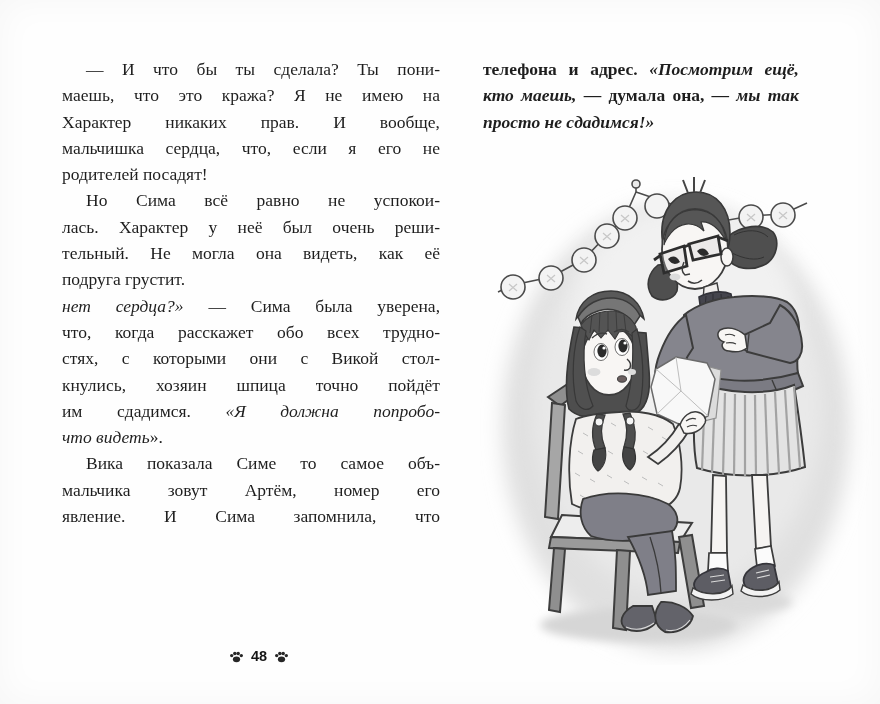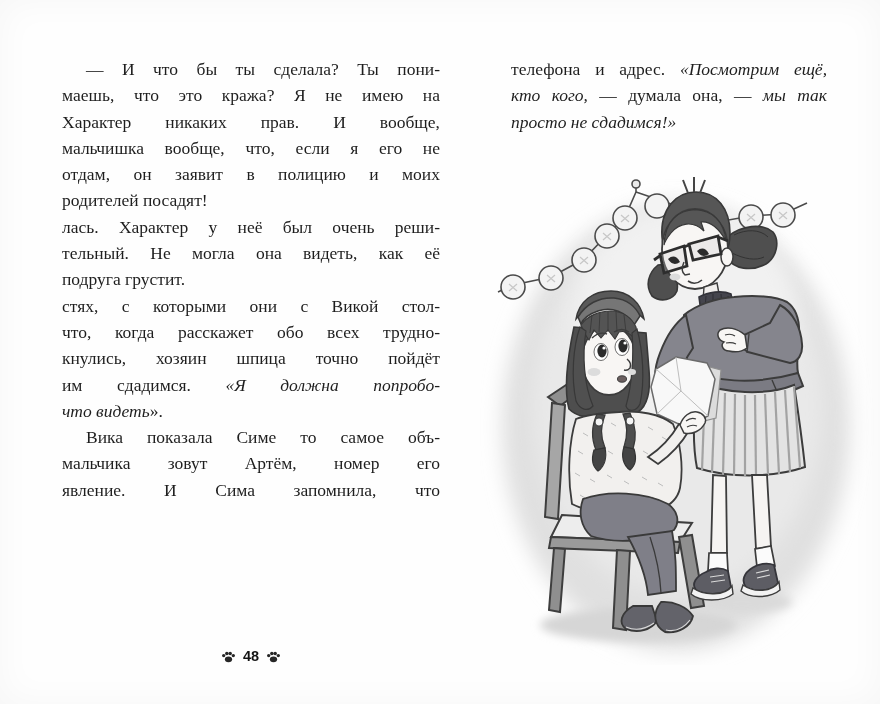--- a/index.html
+++ b/index.html
@@ -4,62 +4,63 @@
 <style>
   html,body { margin:0; padding:0; background:#ffffff; }
   .page {
     position:relative; width:880px; height:704px; background:#fefefe;
     font-family:"Liberation Serif","DejaVu Serif",serif;
     color:#1e1e1e; overflow:hidden;
     box-shadow: inset 0 0 36px rgba(0,0,0,0.035);
   }
   .col { position:absolute; top:56px; font-size:17.5px; line-height:26.3px; }
   .col-left  { left:62px;  width:378px; }
-  .col-right { left:511px; width:316px; }
+  .col-right { left:483px; width:316px;font-weight:bold; }
   .line { text-align:justify; text-align-last:justify; height:26.3px; white-space:normal; }
   .line.end { text-align-last:left; }
   .line.indent { text-indent:24px; }
   .it { font-style:italic; }
   .footer {
-    position:absolute; left:62px; width:378px; top:646px; height:20px;
+    position:absolute; left:70px; width:378px; top:646px; height:20px;
     display:flex; align-items:center; justify-content:center; gap:7px;
     font-family:"Liberation Sans","DejaVu Sans",sans-serif;
     font-weight:bold; font-size:14.5px; color:#141414;
   }
   .paw { width:15px; height:13px; }
   .illus { position:absolute; left:480px; top:165px; width:400px; height:500px; }
 </style>
 </head>
 <body>
 
 <div class="page">
 
   <div class="col col-left" id="col-left">
       <div class="line indent"><span>— И что бы ты сделала? Ты пони-</span></div>
       <div class="line"><span>маешь, что это кража? Я не имею на</span></div>
       <div class="line"><span>Характер никаких прав. И вообще,</span></div>
-      <div class="line"><span>мальчишка вообще, что, если я его не</span></div>
-      <div class="line"><span>отдам, он заявит в полицию и моих</span></div>
+      <div class="line"><span>мальчишка сердца, что, если я его не</span></div>
       <div class="line end"><span>родителей посадят!</span></div>
+      <div class="line indent"><span>Но Сима всё равно не успокои-</span></div>
       <div class="line"><span>лась. Характер у неё был очень реши-</span></div>
       <div class="line"><span>тельный. Не могла она видеть, как её</span></div>
       <div class="line end"><span>подруга грустит.</span></div>
+      <div class="line"><span class="it">нет сердца?»</span><span> — Сима была уверена,</span></div>
+      <div class="line"><span>что, когда расскажет обо всех трудно-</span></div>
       <div class="line"><span>стях, с которыми они с Викой стол-</span></div>
-      <div class="line"><span>что, когда расскажет обо всех трудно-</span></div>
       <div class="line"><span>кнулись, хозяин шпица точно пойдёт</span></div>
       <div class="line"><span>им сдадимся. </span><span class="it">«Я должна попробо-</span></div>
       <div class="line end"><span class="it">что видеть</span><span>».</span></div>
       <div class="line indent"><span>Вика показала Симе то самое объ-</span></div>
       <div class="line"><span>мальчика зовут Артём, номер его</span></div>
       <div class="line"><span>явление. И Сима запомнила, что</span></div>
     </div>
 
   <div class="col col-right" id="col-right">
       <div class="line"><span>телефона и адрес. </span><span class="it">«Посмотрим ещё,</span></div>
-      <div class="line"><span class="it">кто кого,</span><span> — думала она, — </span><span class="it">мы так</span></div>
+      <div class="line"><span class="it">кто маешь,</span><span> — думала она, — </span><span class="it">мы так</span></div>
       <div class="line end"><span class="it">просто не сдадимся!»</span></div>
     </div>
 
   <svg class="illus" viewBox="0 0 400 500" xmlns="http://www.w3.org/2000/svg">
     <defs>
       <filter id="soft" x="-40%" y="-40%" width="180%" height="180%">
           <feGaussianBlur stdDeviation="10"></feGaussianBlur>
         </filter>
       <filter id="soft2" x="-60%" y="-60%" width="220%" height="220%">
           <feGaussianBlur stdDeviation="4"></feGaussianBlur>

